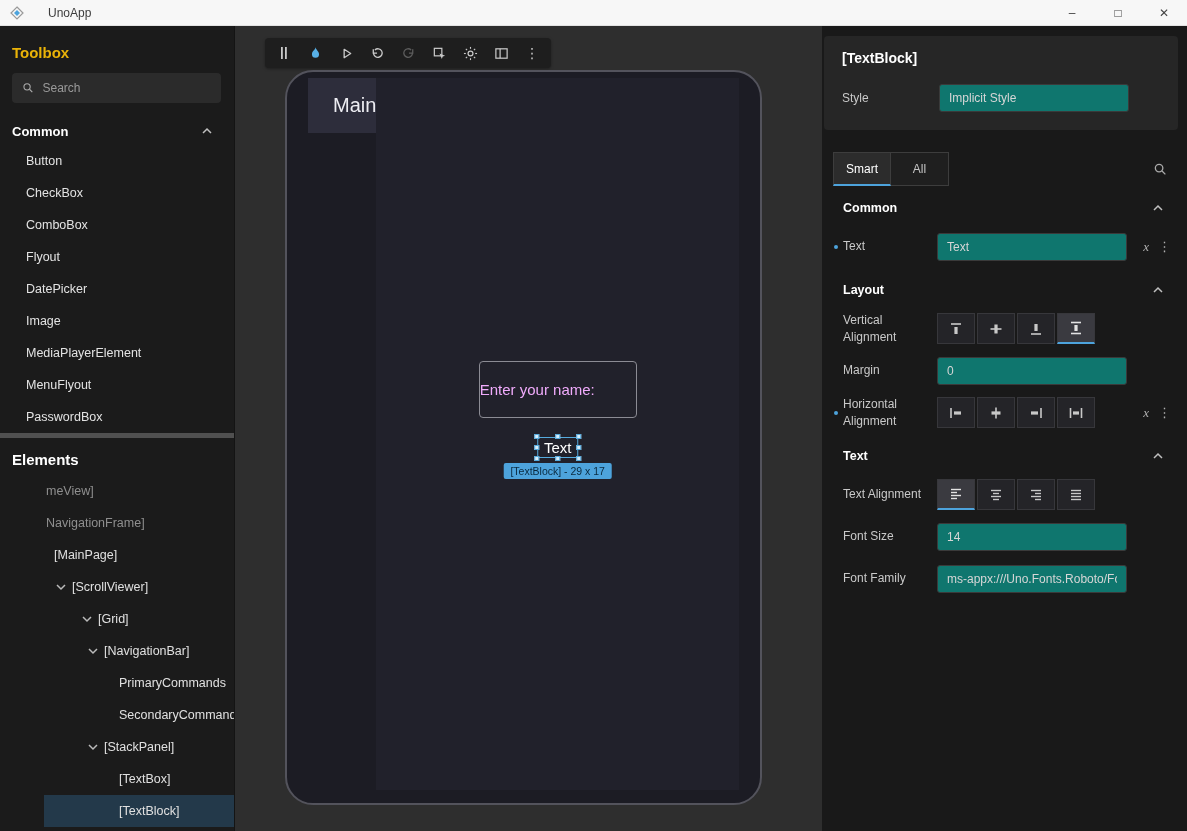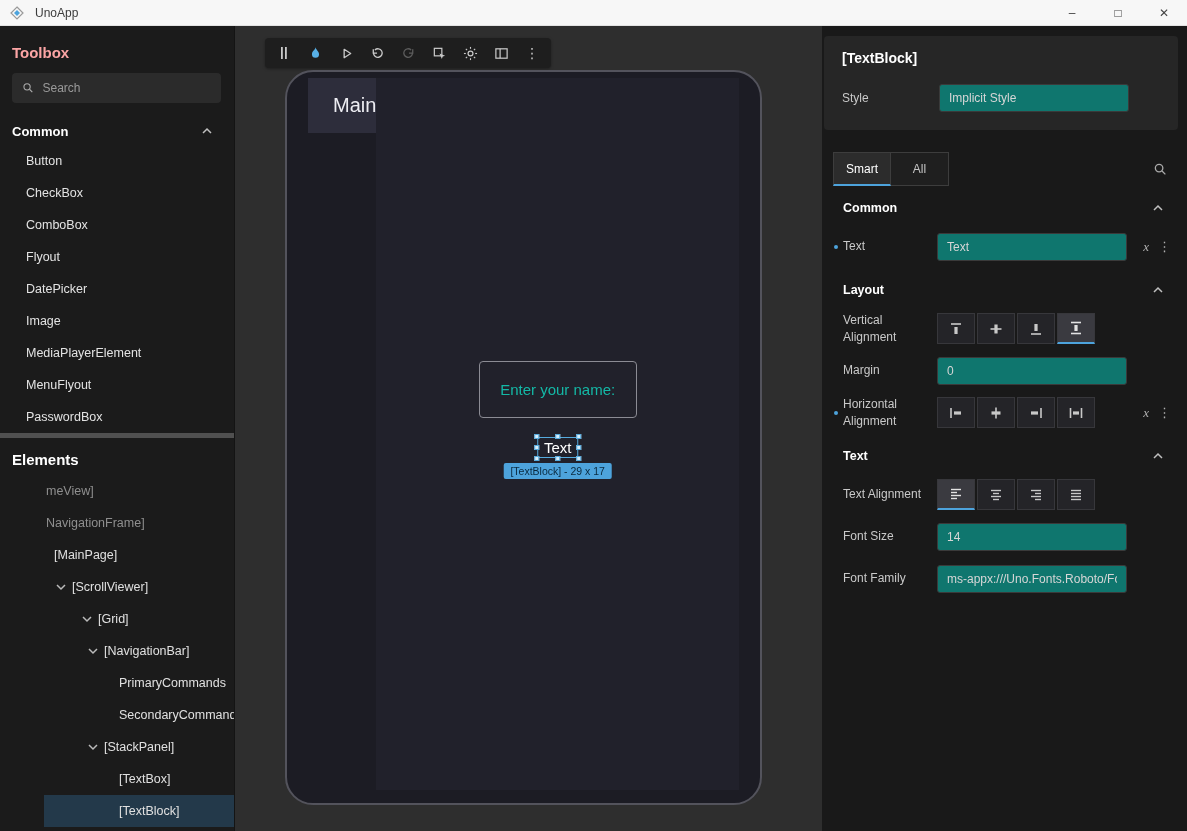--- a/index.html
+++ b/index.html
@@ -1,30 +1,30 @@
 <!DOCTYPE html>
 <html><head>
 <meta charset="utf-8">
 <style>
   * { margin:0; padding:0; box-sizing:border-box; }
   html,body { width:1187px; height:831px; overflow:hidden; }
   body { font-family:"Liberation Sans", sans-serif; background:#2e2e2e; color:#ddd; font-size:12px; }
 
   
-  .titlebar { height:26px; background:#f7f7f7; border-bottom:1px solid #e3e3e3; display:flex; align-items:center; padding-left:10px; gap:11px; color:#3c3c3c; }
+  .titlebar { height:26px; background:#f7f7f7; border-bottom:1px solid #e3e3e3; display:flex; align-items:center; padding-left:10px; gap:24px; color:#3c3c3c; }
   .app-logo { width:14px; height:14px; }
   .app-name { font-size:12px; }
   .win-controls { margin-left:auto; display:flex; height:100%; }
   .win-btn { width:46px; display:flex; align-items:center; justify-content:center; font-size:12px; color:#444; }
 
   .main { display:flex; height:805px; }
 
   
   .sidebar { width:235px; background:#1b1b1b; border-right:1px solid #141414; display:flex; flex-direction:column; flex-shrink:0; overflow:hidden; }
-  .panel-title { font-size:15px; font-weight:bold; color:#fca5a5; margin:18px 12px 10px; }
+  .panel-title { font-size:15px; font-weight:bold; color:#eab308; margin:18px 12px 10px; }
   .search-box { margin:2px 13px 0 12px; height:30px; background:#2b2b2b; border-radius:4px; display:flex; align-items:center; padding:0 10px; gap:8px; flex-shrink:0; }
   .search-box input { background:transparent; border:none; outline:none; color:#ddd; font-size:12px; width:100%; }
   .search-box input::placeholder { color:#9a9a9a; }
   .side-section-header { display:flex; align-items:center; justify-content:space-between; margin-top:14px; padding:6px 16px 6px 12px; flex-shrink:0; }
   .side-section-header .lbl { font-weight:bold; font-size:13px; color:#fff; }
   .tb-item { height:32px; display:flex; align-items:center; padding-left:26px; font-size:12.5px; color:#e3e3e3; flex-shrink:0; }
   .splitter { height:5px; background:#505050; flex-shrink:0; }
   .elements-title { font-size:15px; font-weight:bold; color:#fff; margin:13px 12px 7px; }
   .tree { flex:1; overflow:hidden;margin-left:44px; }
   .tree-row { height:32px; display:flex; align-items:center; font-size:12.5px; color:#e0e0e0; }
@@ -35,21 +35,21 @@
   .ind-d { padding-left:41px; } .ind-e { padding-left:75px; }
 
   
   .canvas { flex:1; position:relative; background:#2e2e2e; }
   .designer-toolbar { position:absolute; left:30px; top:12px; height:30px; background:#1e1e1e; border-radius:4px; display:flex; align-items:center; padding:0 10px; gap:13px; box-shadow:0 1px 3px rgba(0,0,0,.35); }
   .dt-icon { width:18px; height:18px; display:flex; align-items:center; justify-content:center; color:#c9c9c9; font-size:14px; }
   .device { position:absolute; left:50px; top:44px; width:477px; height:735px; border:2.5px solid #53535c; border-radius:28px; background:#1c1c24; padding:6px 21px 13px; }
   .screen { width:100%; height:100%; display:flex; flex-direction:row; }
   .screen-header { height:55px; background:#2d2d3b; display:flex; align-items:center; padding-left:25px; font-size:20px; color:#ededf2; flex-shrink:0; }
   .screen-body { flex:1; background:#21212b; position:relative; }
-  .tb-ctrl { position:absolute; top:283px; left:50%; transform:translateX(-50%); width:158px; height:57px; border:1px solid #8b8b94; border-radius:4px; display:flex; align-items:center; justify-content:center; font-size:15px; color:#14b8a6; }
+  .tb-ctrl { position:absolute; top:283px; left:50%; transform:translateX(-50%); width:158px; height:57px; border:1px solid #8b8b94; border-radius:4px; display:flex; align-items:center; font-size:15px; color:#f0abfc; }
   .sel-wrap { position:absolute; top:359px; left:50%; transform:translateX(-50%); }
   .sel-box { position:relative; border:1.5px solid #55aadd; padding:1px 6px; font-size:15px; color:#fff; white-space:nowrap; }
   .handle { position:absolute; width:5px; height:5px; background:#d8eefb; border:1px solid #55aadd; }
   .h-tl{left:-4px;top:-4px} .h-tc{left:calc(50% - 2.5px);top:-4px} .h-tr{right:-4px;top:-4px}
   .h-ml{left:-4px;top:calc(50% - 2.5px)} .h-mr{right:-4px;top:calc(50% - 2.5px)}
   .h-bl{left:-4px;bottom:-4px} .h-bc{left:calc(50% - 2.5px);bottom:-4px} .h-br{right:-4px;bottom:-4px}
   .sel-badge { position:absolute; top:385px; left:50%; transform:translateX(-50%); background:#4da3dc; color:#0a2a3f; font-size:10.5px; padding:2px 7px; border-radius:2px; white-space:nowrap; }
 
   
   .props { width:365px; background:#191919; flex-shrink:0; overflow:hidden; }

